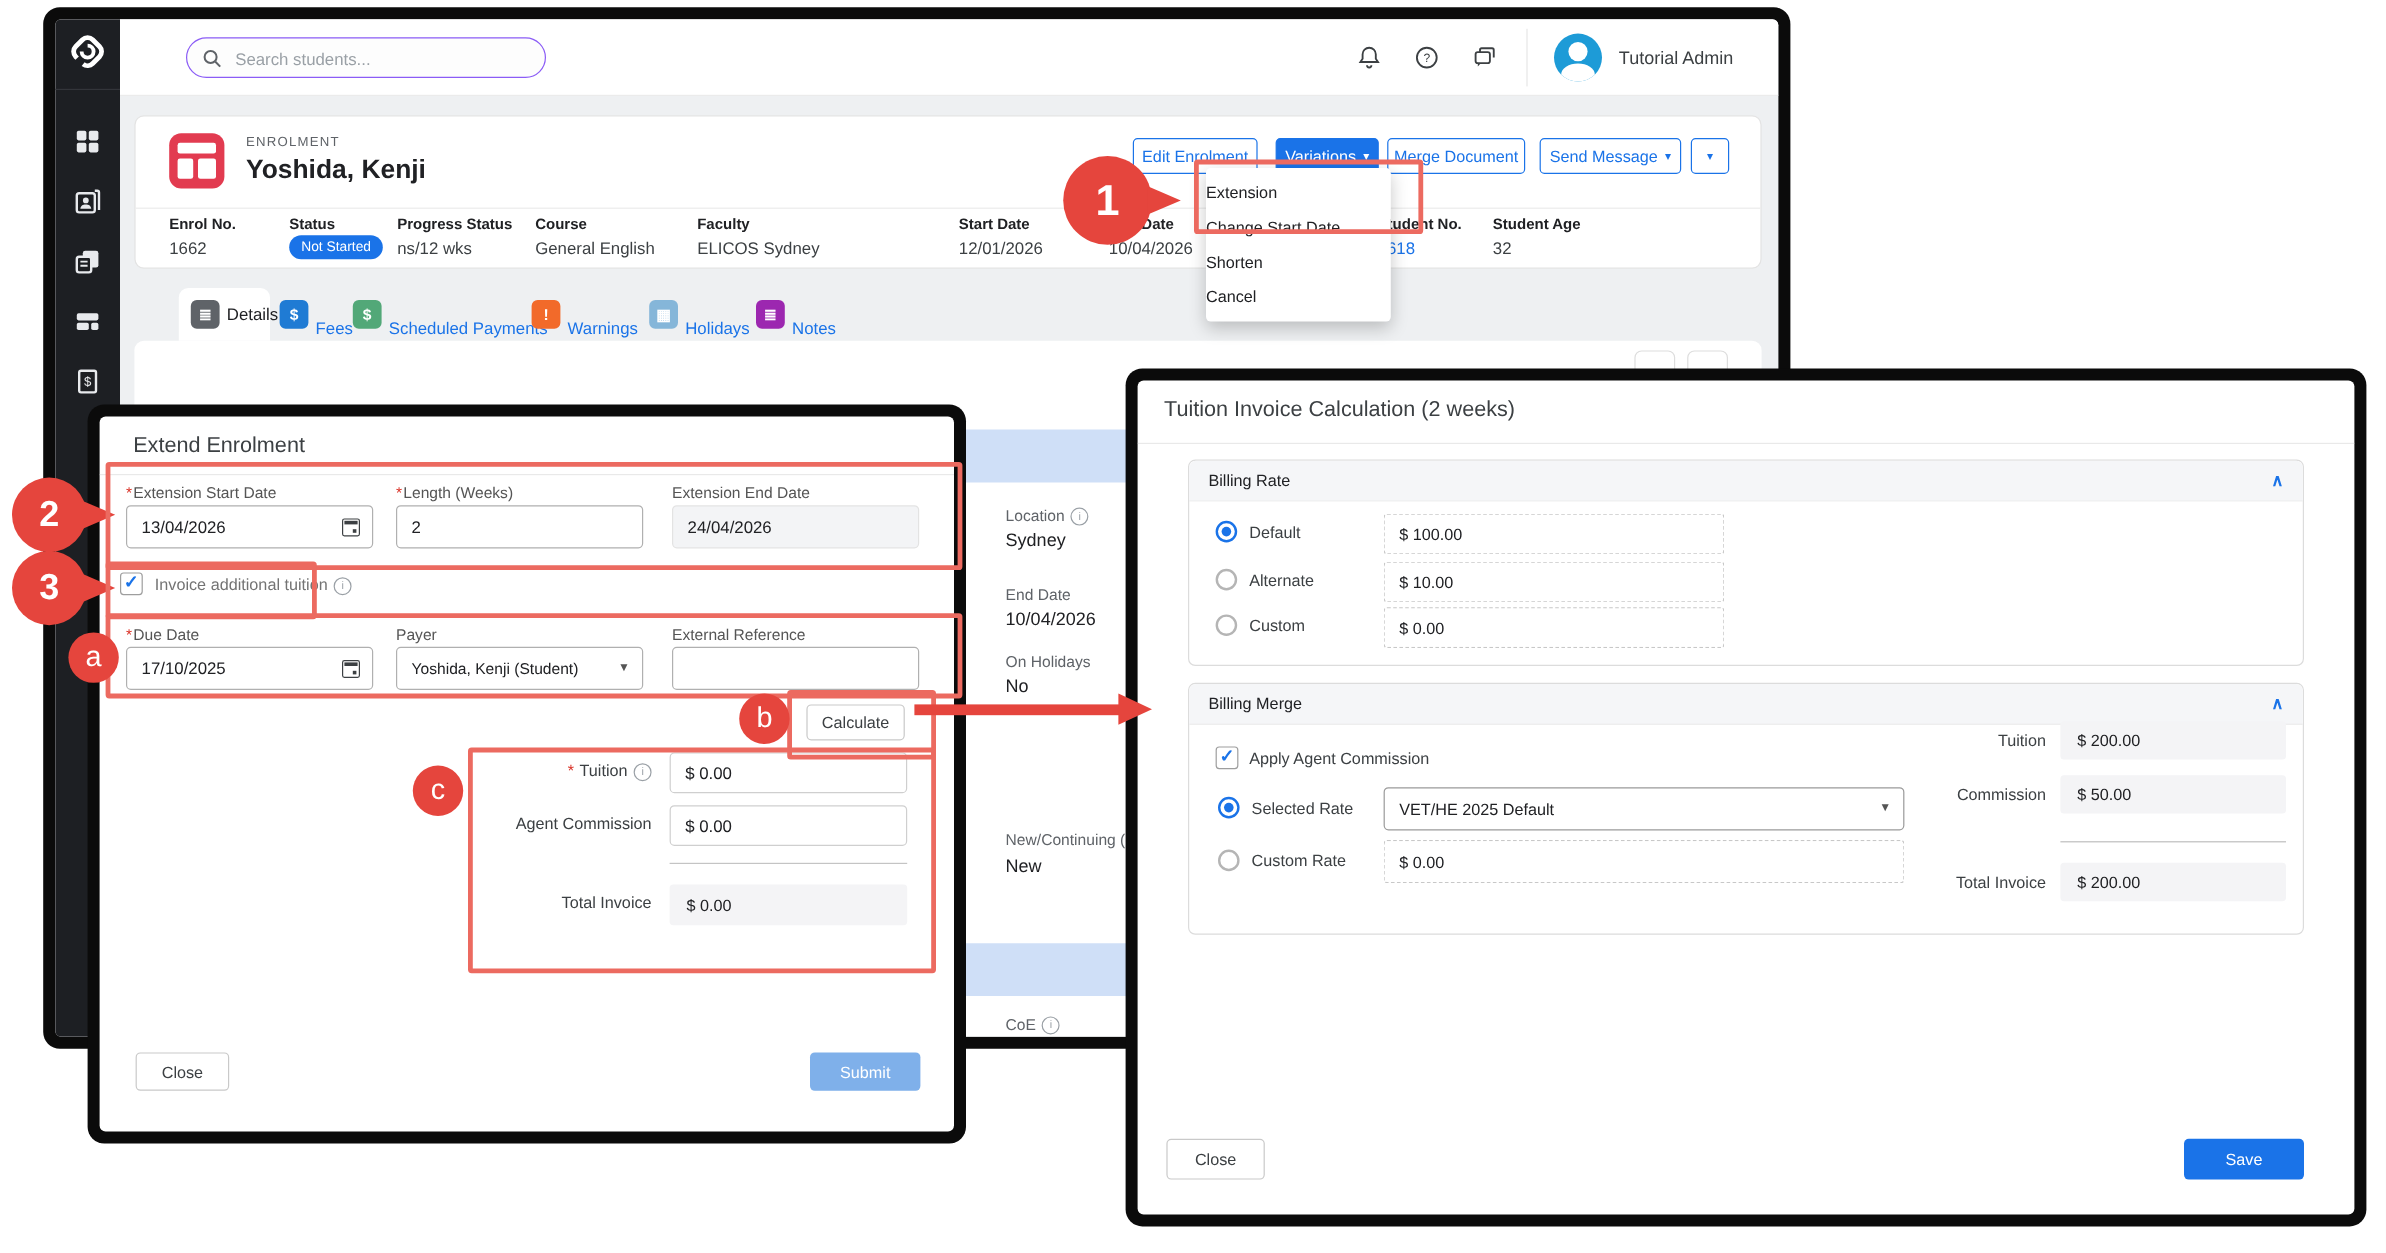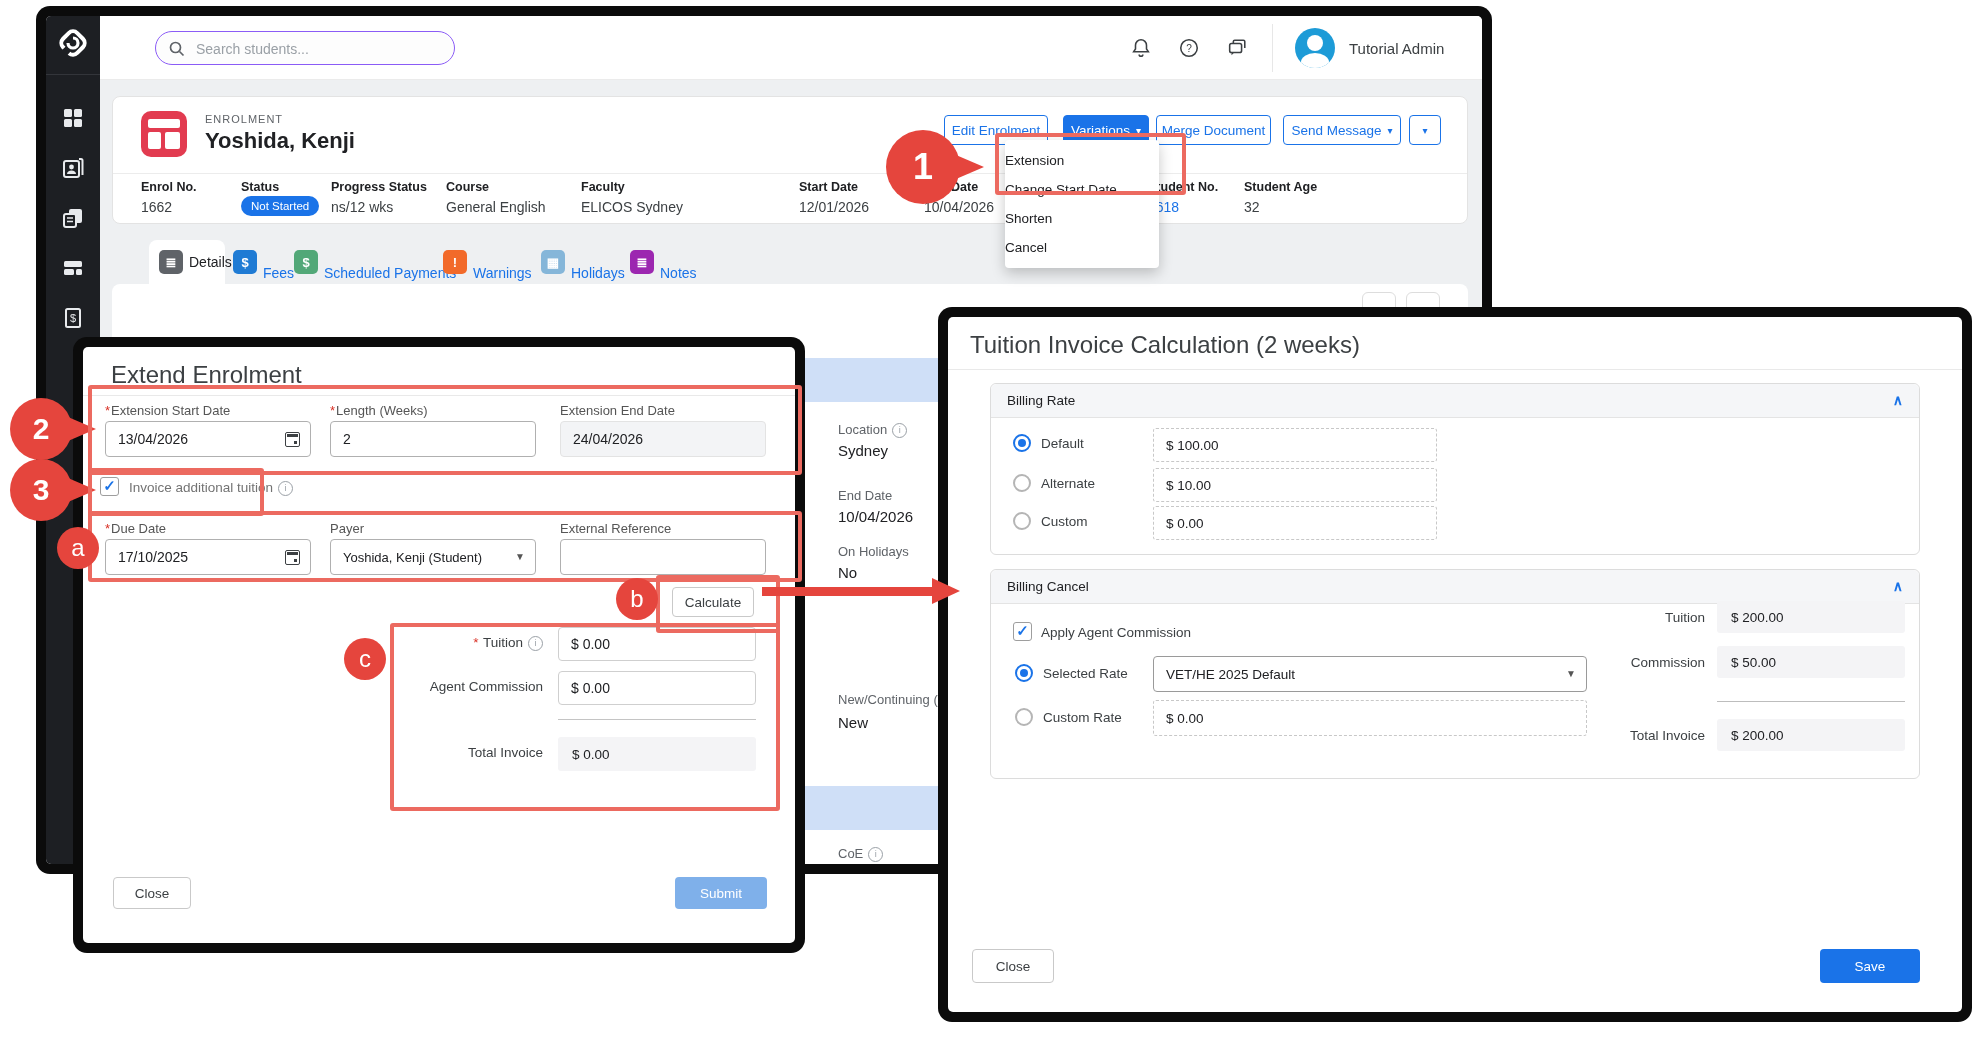--- a/index.html
+++ b/index.html
@@ -75,21 +75,21 @@
   .info::before{content:"i";}
 
   
   .cal{position:absolute;right:10px;top:10px;width:13px;height:13px;border:1.6px solid #3c4043;border-radius:2px;}
   .cal::before{content:"";position:absolute;left:1px;right:1px;top:1px;height:3px;background:#3c4043;}
   .cal::after{content:"";position:absolute;right:2px;bottom:2px;width:3px;height:3px;background:#3c4043;}
 
   
   #dlg1{left:73px;top:337px;width:732px;height:616px;z-index:10;}
   #dlg2{left:938px;top:307px;width:1034px;height:715px;z-index:9;}
-  .dlg-title{position:absolute;left:28px;top:14px;font-size:24px;color:#3c4043;}
+  .dlg-title{position:absolute;left:28px;top:14px;font-size:18px;color:#3c4043;}
   .dlg-div{position:absolute;left:0;width:100%;height:1px;background:#e9e9e9;}
   .flabel{position:absolute;font-size:13px;color:#555;white-space:nowrap;}
   .req::before{content:"*";color:#d93025;margin-right:1px;}
   .tinput{position:absolute;height:36px;border:1px solid #b0b0b0;border-radius:4px;background:#fff;box-sizing:border-box;
           font-size:14px;color:#202124;display:flex;align-items:center;padding-left:12px;}
   .tinput.ro{background:#f3f4f6;border-color:#e3e3e3;}
   .sel-caret{position:absolute;right:10px;top:11px;font-size:10px;color:#555;}
   .chk{position:absolute;width:19px;height:19px;border:1.5px solid #9e9e9e;border-radius:3px;background:#fff;box-sizing:border-box;
        color:#1a73e8;font-size:15px;font-weight:bold;line-height:16px;text-align:center;}
   .chk::before{content:"✓";}
@@ -401,21 +401,21 @@
           </div>
         <div class="radio" style="left:22px;top:128px"></div>
         <div class="flabel" style="left:50px;top:130px;color:#3c4043;font-size:13.5px">Custom</div>
         <div class="dinput" style="left:162px;top:122px;width:284px">
           <span>$ 0.00</span>
           </div>
       </div>
 
       <div class="card" style="left:42px;top:252px;width:930px;height:210px">
         <div class="card-hd">
-          <div class="hd-tx">Billing Cancel</div>
+          <div class="hd-tx">Billing Merge</div>
           <div class="chev"></div>
         </div>
         <div class="chk" style="left:22px;top:52px"></div>
         <div class="flabel" style="left:50px;top:55px;color:#3c4043;font-size:13.5px">Apply Agent Commission</div>
 
         <div class="radio sel" style="left:24px;top:94px"></div>
         <div class="flabel" style="left:52px;top:96px;color:#3c4043;font-size:13.5px">Selected Rate</div>
         <div class="tinput" style="left:162px;top:86px;width:434px;height:36px;border-color:#9a9a9a;font-size:13.5px">
           <span>VET/HE 2025 Default</span>
           <span class="sel-caret">▼</span>

